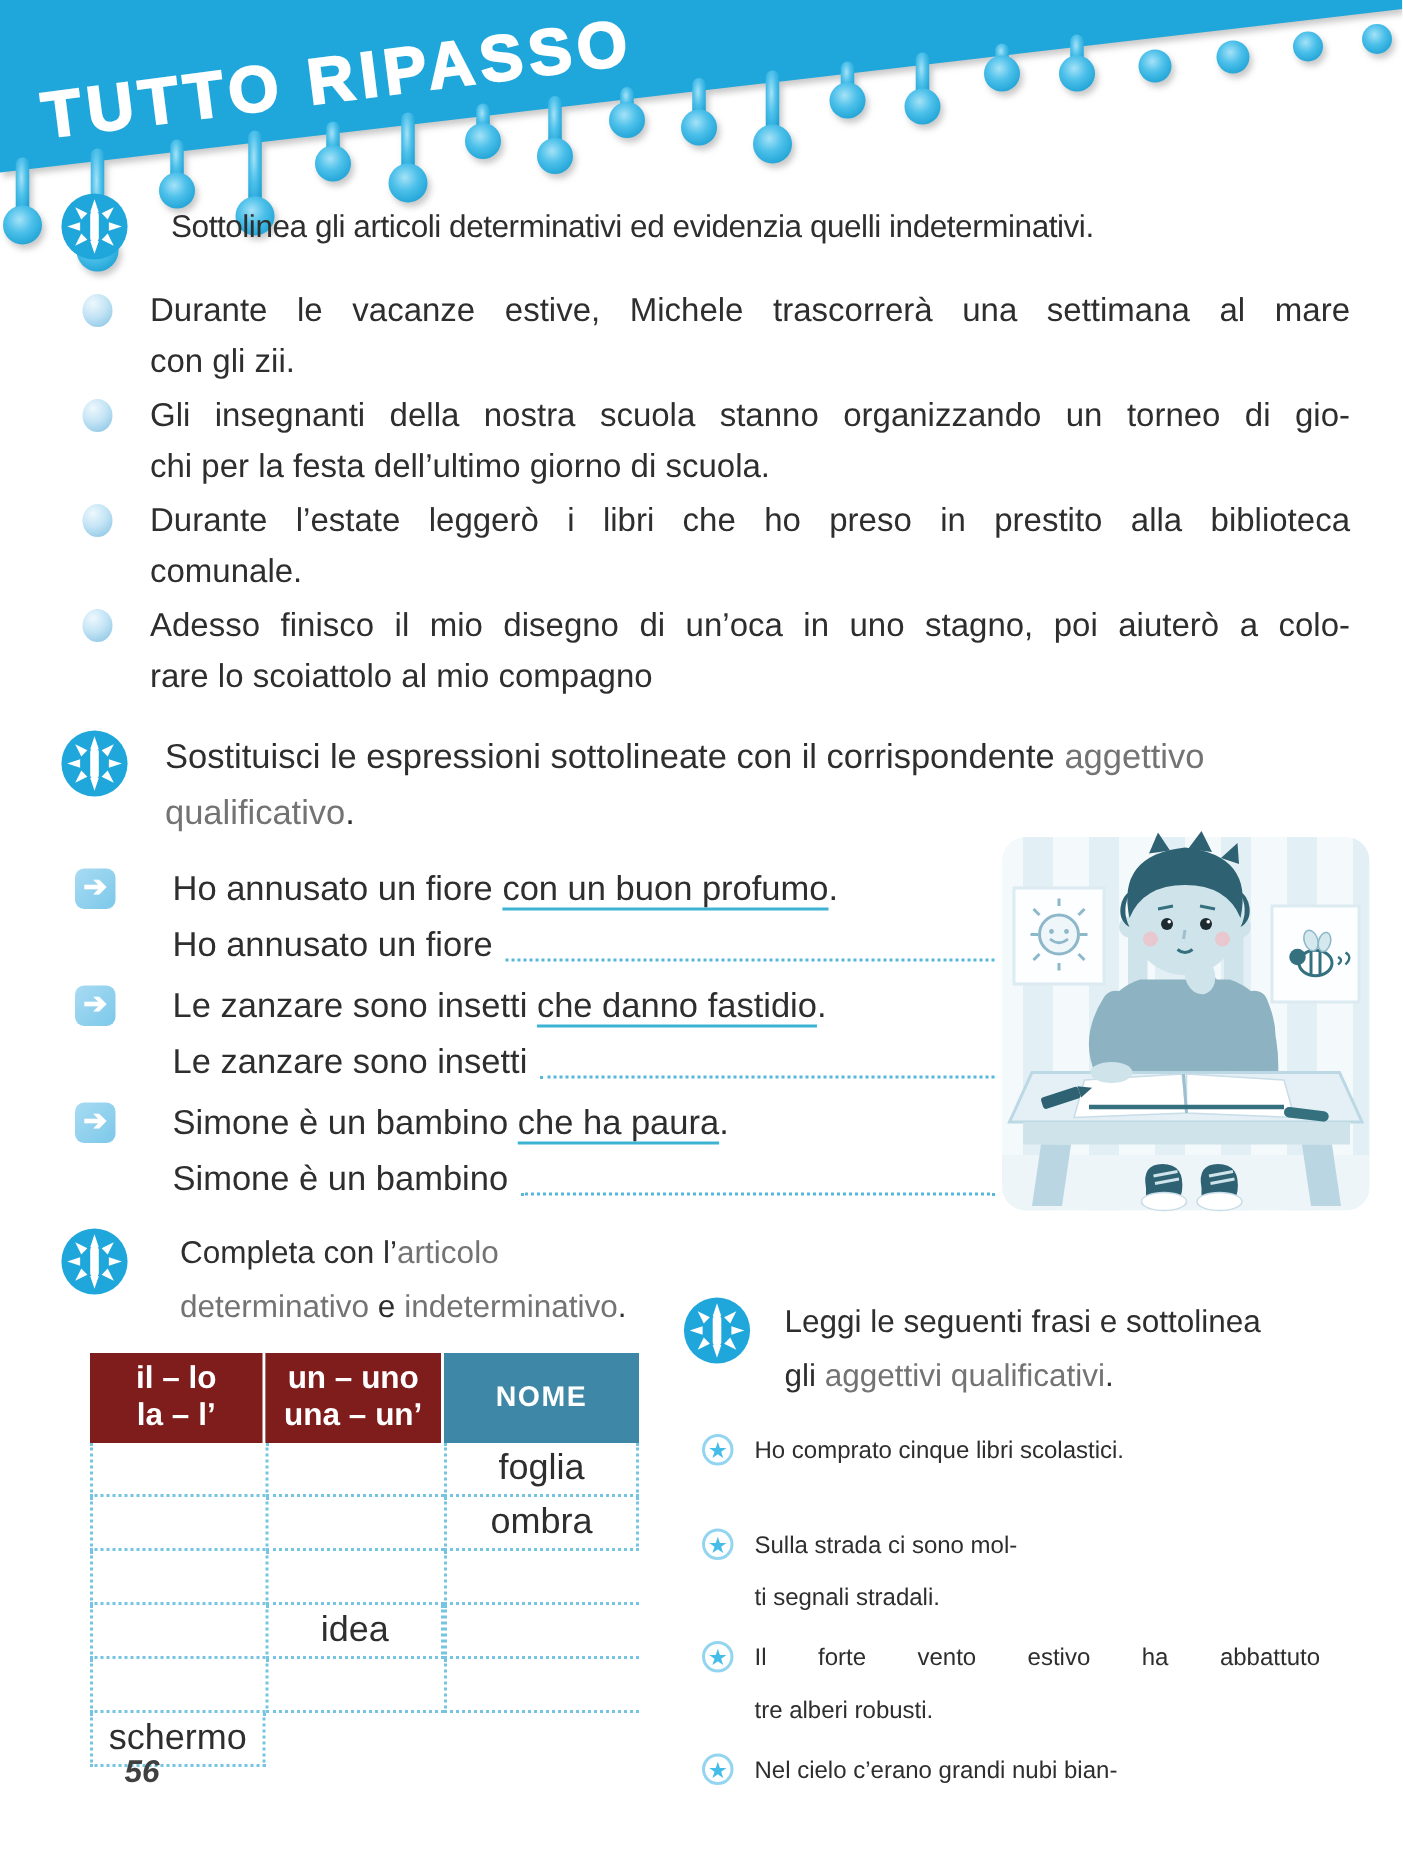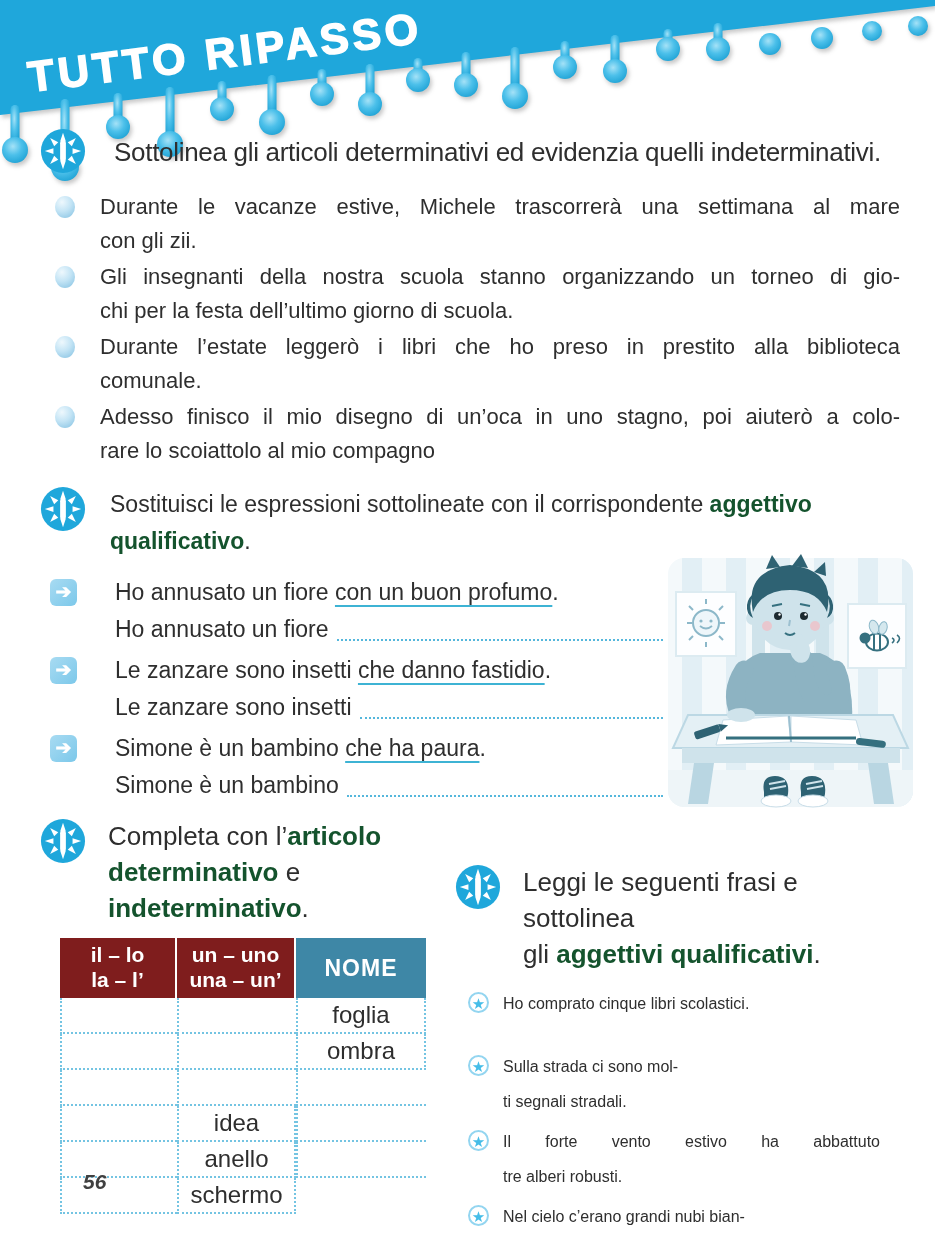--- a/index.html
+++ b/index.html
@@ -16,22 +16,22 @@
   .banner text {
     font-family:"Liberation Sans", sans-serif; font-weight:bold;
     letter-spacing:4px;
   }
 
   
   .sun { width:46px; height:46px; flex:0 0 46px; }
 
   
   .instr-row { display:flex; align-items:flex-start; }
-  .instr-text { font-size:26px; line-height:36px; color:#2e2e2e; }
-  .accent { color:#14532d; font-weight:bold; }
+  .instr-text { font-size:21px; line-height:36px; color:#2e2e2e; }
+  .accent { color:#737373; font-weight:normal; }
 
   
   .ex1 { position:absolute; left:40px; top:128px; width:860px; }
   .ex1 .instr-text { margin-left:28px; margin-top:6px; letter-spacing:-0.3px; }
   .ex1-items { margin-top:16px; }
   .ex1-item { position:relative; padding-left:60px; margin-bottom:2px; }
   .dot-bullet {
     position:absolute; left:15px; top:6px; width:20px; height:22px;
     border-radius:50%;
     background:radial-gradient(circle at 35% 28%, #eef8fd 0%, #c3e4f5 45%, #9fd0ea 75%, #8ac4e4 100%);
@@ -54,30 +54,30 @@
   .u { text-decoration:underline; text-decoration-color:#3db3d4;
        text-decoration-thickness:2px; text-underline-offset:5px; }
   .ans-row { display:flex; width:548px; font-size:23px; line-height:37px; }
   .dots { flex:1; border-bottom:2px dotted #55b7dc; margin:0 0 7px 8px; }
 
   
   .illu { position:absolute; left:668px; top:552px; width:245px; height:256px; }
 
   
   .ex3 { position:absolute; left:40px; top:818px; width:410px; }
-  .ex3 .instr-text { margin-left:22px; width:322px; }
+  .ex3 .instr-text { margin-left:34px; width:322px; }
   .tbl { margin:12px 0 0 20px; width:366px; }
   .tbl-head { display:grid; grid-template-columns:117px 119px 130px; }
   .th-light {
     background:#7f1d1d; color:#fff; font-weight:bold; font-size:21px;
     line-height:25px; text-align:center; padding:4px 0 6px;
     border-right:2px solid #fff;
   }
   .th-dark {
-    background:#3e87a6; color:#fff; font-weight:bold; font-size:23px;
+    background:#3e87a6; color:#fff; font-weight:bold; font-size:19px;
     letter-spacing:1px; text-align:center; display:flex;
     align-items:center; justify-content:center;
   }
   .tbl-body { display:grid; grid-template-columns:117px 119px 130px; }
   .td {
     height:36px; border-left:2px dotted #74c4e2; border-bottom:2px dotted #74c4e2;
     font-size:24px; color:#2e2e2e; display:flex; align-items:center; justify-content:center;
   }
   .td.last { border-right:2px dotted #74c4e2; }
 
@@ -368,21 +368,20 @@
         <div class="td"></div>
         <div class="td"></div>
         <div class="td last">ombra</div>
         <div class="td"></div>
         <div class="td"></div>
         <div class="td"></div>
         <div class="td"></div>
         <div class="td last">idea</div>
         <div class="td"></div>
         <div class="td"></div>
-        <div class="td last">anello</div>
         <div class="td"></div>
         <div class="td"></div>
         <div class="td last">schermo</div>
       </div>
     </div>
   </section>
 
   <section class="ex4">
     <div class="instr-row">
       <svg class="sun">

